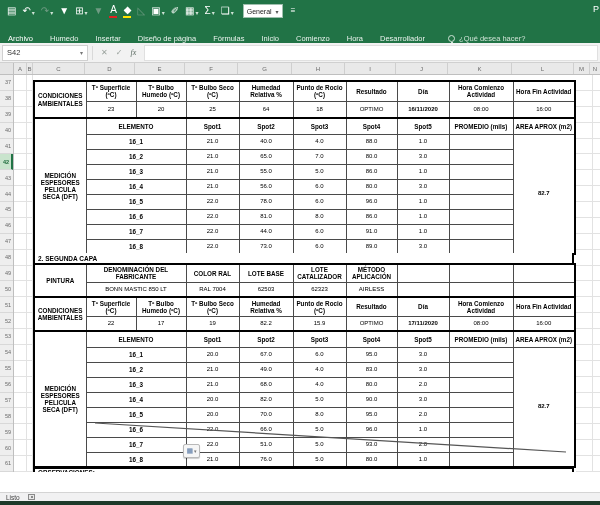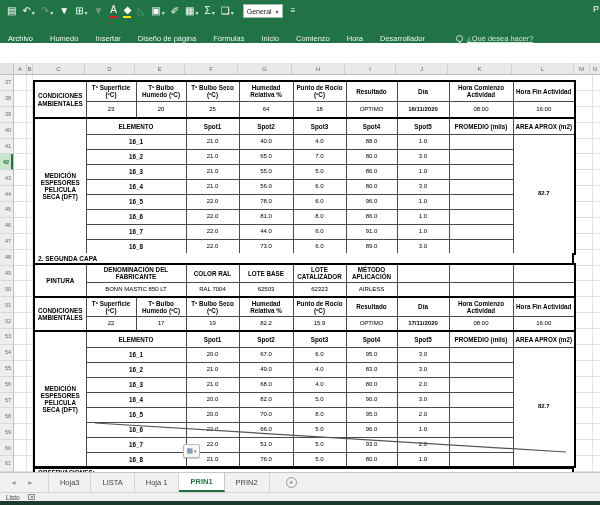--- a/index.html
+++ b/index.html
@@ -14,21 +14,21 @@
   .qat-icon.dim { color:#6f9b83; }
   .colorbar { display:inline-block; width:8px; height:2px; margin-left:-9px; margin-bottom:0; position:relative; top:1px; }
   .numfmt { background:#fff; color:#222; font-size:7px; border:1px solid #9fbfae; padding:1px 3px; margin-left:6px; display:flex; align-items:center; gap:4px; height:14px; }
   .numfmt .car { color:#555; font-size:6px; }
   .user-ini { position:absolute; right:1px; top:4px; color:#fff; font-size:9px; }
 
   
   .menubar { position:absolute; left:0; top:22px; width:600px; height:21px; background:#217346; display:flex; align-items:flex-end; padding-left:8px; }
   .menu-item { color:#eaf3ee; font-size:7.5px; margin-right:17px; white-space:nowrap; }
   .menu-item.first { color:#fff; }
-  .tellme { display:flex; align-items:center; color:#cfe3d6; font-size:7.5px; gap:4px; margin-left:14px;text-decoration:underline; }
+  .tellme { display:flex; align-items:center; color:#cfe3d6; font-size:7.5px; gap:4px; margin-left:6px; }
   .bulb { width:7px; height:7px; border:1px solid #cfe3d6; border-radius:50%; position:relative; }
   .bulb:after { content:""; position:absolute; left:2px; top:6px; width:2px; height:2px; background:#cfe3d6; }
 
   
   .formulabar { position:absolute; left:0; top:43px; width:600px; height:20px; background:#f2f2f2; border-bottom:1px solid #d0d0d0; display:flex; align-items:center; }
   .namebox { width:86px; height:16px; background:#fff; border:1px solid #d0d0d0; margin-left:2px; display:flex; align-items:center; font-size:7.5px; color:#333; padding:0 4px; justify-content:space-between; }
   .namebox .car { color:#777; font-size:6px; }
   .fbtns { display:flex; align-items:center; gap:8px; padding:0 8px; color:#9aa29d; font-size:8px; border-left:1px solid #d9d9d9; margin-left:4px; height:14px; }
   .fx { font-style:italic; font-family:"Liberation Serif", serif; color:#5b6b62; }
   .finput { flex:1; height:16px; background:#fff; border:1px solid #e0e0e0; margin-right:2px; font-size:7px; padding:0 3px; color:#222; }
@@ -151,20 +151,32 @@
     <span class="menu-item">Inicio</span>
     <span class="menu-item">Comienzo</span>
     <span class="menu-item">Hora</span>
     <span class="menu-item">Desarrollador</span>
     <span class="tellme">
         <span class="bulb"></span>
         <span>¿Qué desea hacer?</span>
       </span>
   </div>
 
+  <div class="formulabar">
+    <div class="namebox">
+        <span>S42</span>
+        <span class="car">▾</span>
+      </div>
+    <div class="fbtns">
+      <span>✕</span>
+      <span>✓</span>
+      <span class="fx">fx</span>
+    </div>
+    <div class="finput"></div>
+  </div>
 
   <div class="colheads">
     <div class="corner"></div>
     <div class="colhead" style="width:13px">A</div>
     <div class="colhead" style="width:6px">B</div>
     <div class="colhead" style="width:52px">C</div>
     <div class="colhead" style="width:50px">D</div>
     <div class="colhead" style="width:50px">E</div>
     <div class="colhead" style="width:53px">F</div>
     <div class="colhead" style="width:54px">G</div>
@@ -485,32 +497,20 @@
     <svg class="diag-svg" viewBox="0 0 600 397">
       <line x1="95" y1="348" x2="566" y2="377" stroke="#555" stroke-width="1.2"></line>
     </svg>
 
     <div class="paste-btn">
         <span>▦</span>
         <span class="car">▾</span>
       </div>
   </div>
 
-  <div class="tabbar">
-    <div class="navarrows">
-      <span>◄</span>
-      <span>►</span>
-    </div>
-    <div class="sheettab first">Hoja3</div>
-    <div class="sheettab">LISTA</div>
-    <div class="sheettab">Hoja 1</div>
-    <div class="sheettab active">PRIN1</div>
-    <div class="sheettab">PRIN2</div>
-    <div class="addsheet">+</div>
-  </div>
 
   <div class="statusbar">
     <span>Listo</span>
     <span class="macro-icon"></span>
   </div>
   <div class="bottomstrip"></div>
 
 </div>
 
 </body></html>

